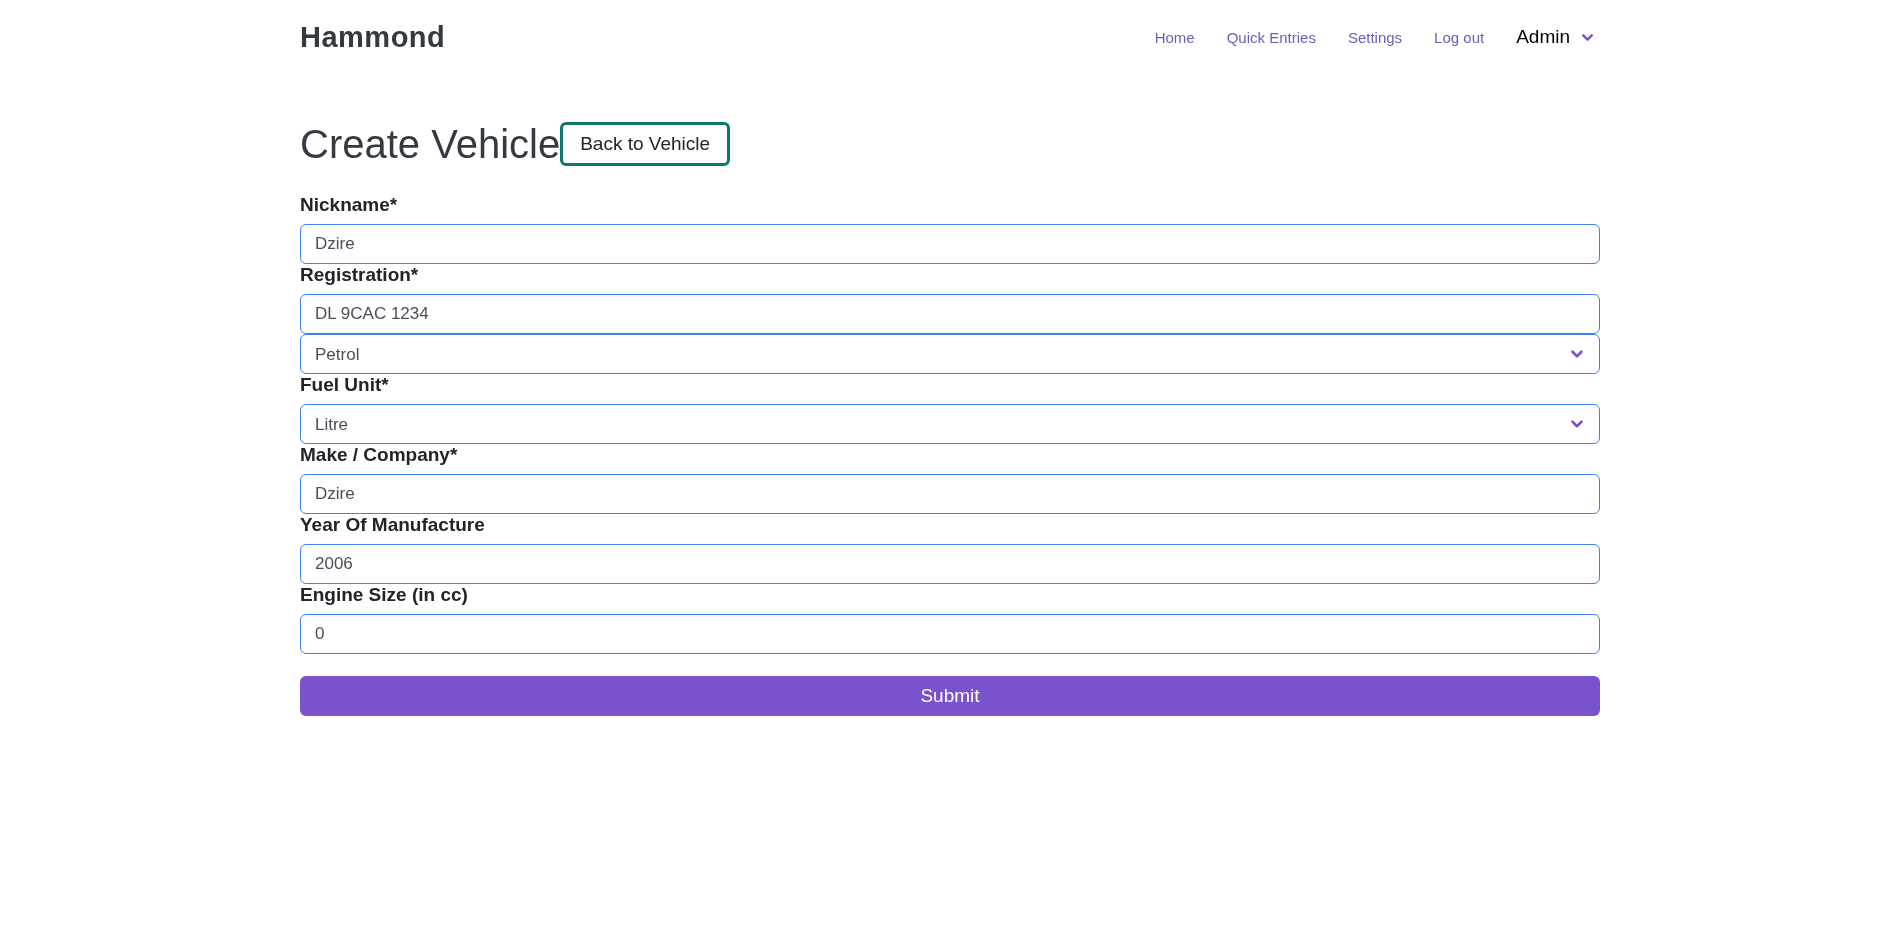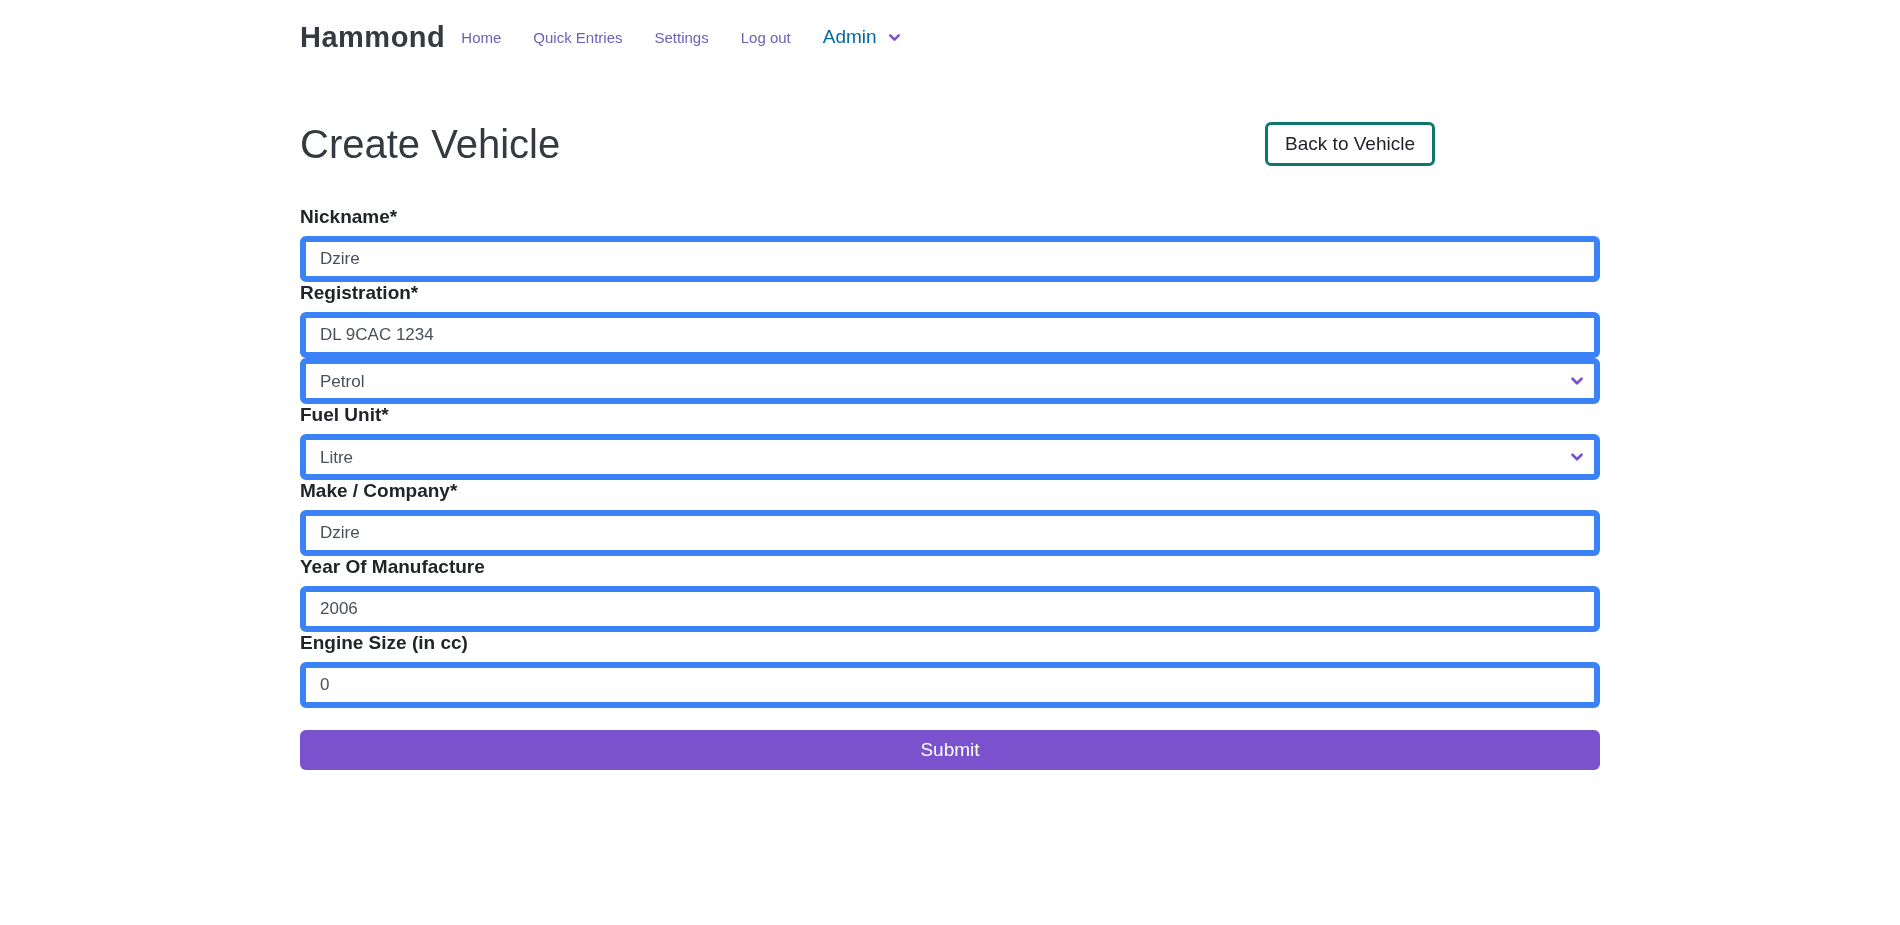--- a/index.html
+++ b/index.html
@@ -5,57 +5,57 @@
   html,body{margin:0;padding:0;background:#ffffff;}
   body{
     width:1900px;height:925px;overflow:hidden;
     font-family:"Liberation Sans",sans-serif;
     color:#212529;
   }
   .container{width:1300px;margin:0 auto;}
 
   
   .navbar{padding:18px 0;background:#ffffff;}
-  .nav-inner{display:flex;align-items:center;}
+  .nav-inner{display:flex;justify-content:space-between;align-items:center;}
   .brand{
     font-size:29px;font-weight:700;color:#343a40;
     letter-spacing:.5px;text-decoration:none;cursor:pointer;
   }
   .nav-links{display:flex;align-items:center;}
   .nav-link{
     display:block;padding:8px 16px;font-size:15px;
     color:#6e5fb8;text-decoration:none;cursor:pointer;white-space:nowrap;
   }
   .nav-dropdown{
     display:flex;align-items:center;gap:9px;
-    padding:8px 4px 8px 16px;font-size:19px;color:#0369a1;
+    padding:8px 4px 8px 16px;font-size:19px;color:#000000;
     text-decoration:none;cursor:pointer;
   }
 
   
   .main{padding-top:46px;}
-  .page-header{display:flex;justify-content:space-between;align-items:center;margin-bottom:38px;}
+  .page-header{display:flex;justify-content:flex-start;align-items:center;margin-bottom:26px;}
   .page-title{margin:0;font-size:40px;font-weight:500;color:#343a40;line-height:1.2;}
   .back-btn{
     margin-right:165px;padding:8px 17px;
     font-family:"Liberation Sans",sans-serif;font-size:19px;color:#212529;
     background:#ffffff;border:3px solid #0f766e;border-radius:6px;cursor:pointer;
   }
 
   
   .form-group{margin-bottom:0;}
   .form-label{
     display:block;margin-bottom:8px;
     font-size:19px;font-weight:600;color:#212529;
   }
   .form-control{
-    display:block;width:100%;box-sizing:border-box;height:46px;
+    display:block;width:100%;box-sizing:border-box;height:40px;
     padding:6px 14px;font-family:"Liberation Sans",sans-serif;
     font-size:17px;color:#495057;background:#ffffff;
-    border:6px solid #3b82f6;border-radius:6px;outline:none;
+    border:1px solid #3b82f6;border-radius:6px;outline:none;
   }
   select.form-control{
     appearance:none;-webkit-appearance:none;-moz-appearance:none;
     cursor:pointer;padding-right:44px;
   }
   .select-wrap{position:relative;}
   .select-chevron{
     position:absolute;right:14px;top:50%;transform:translateY(-50%);
     pointer-events:none;display:block;
   }

